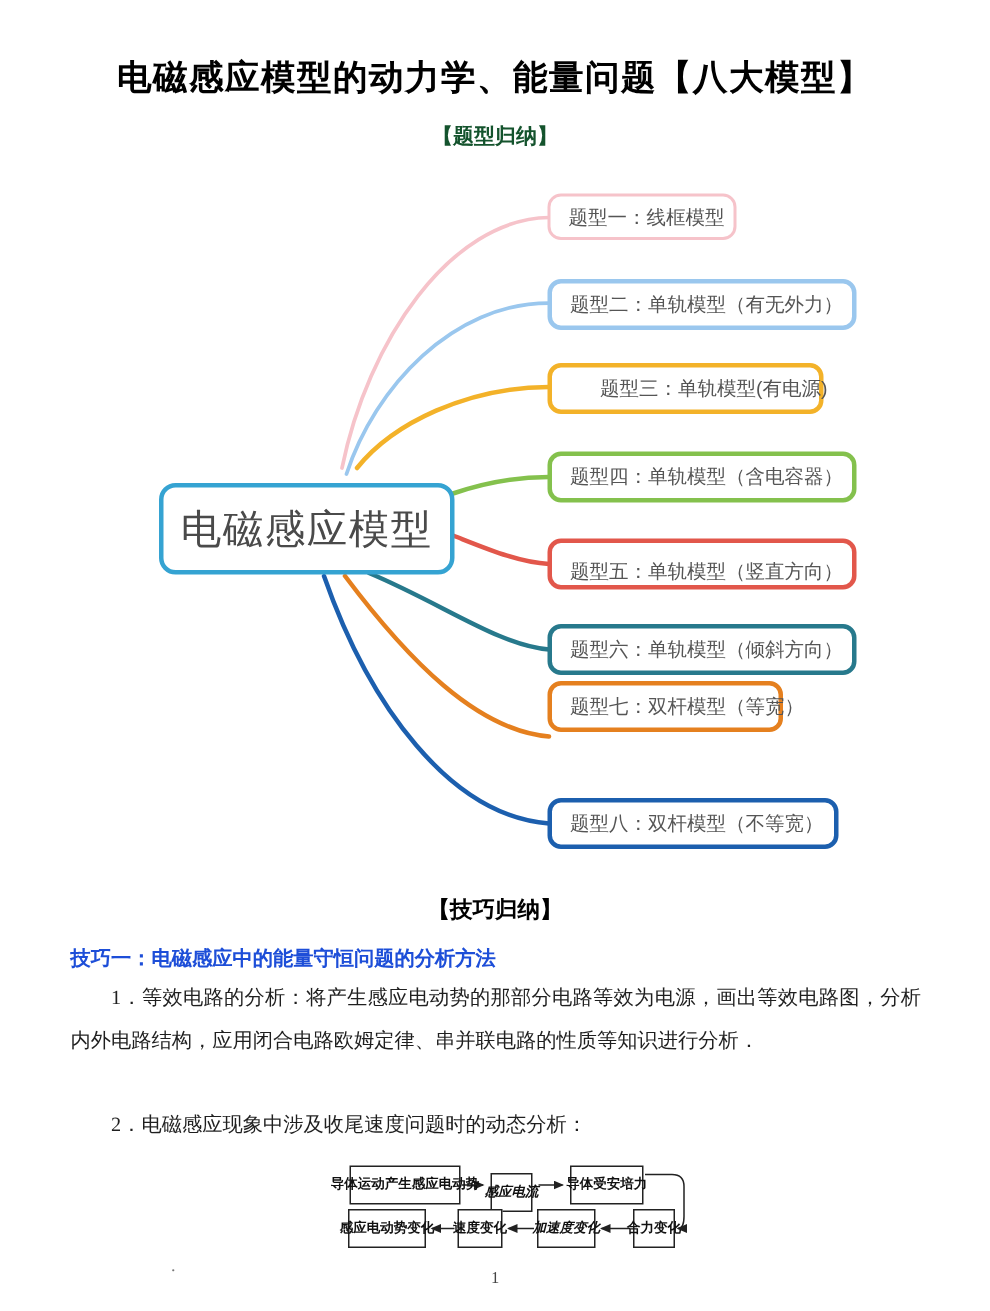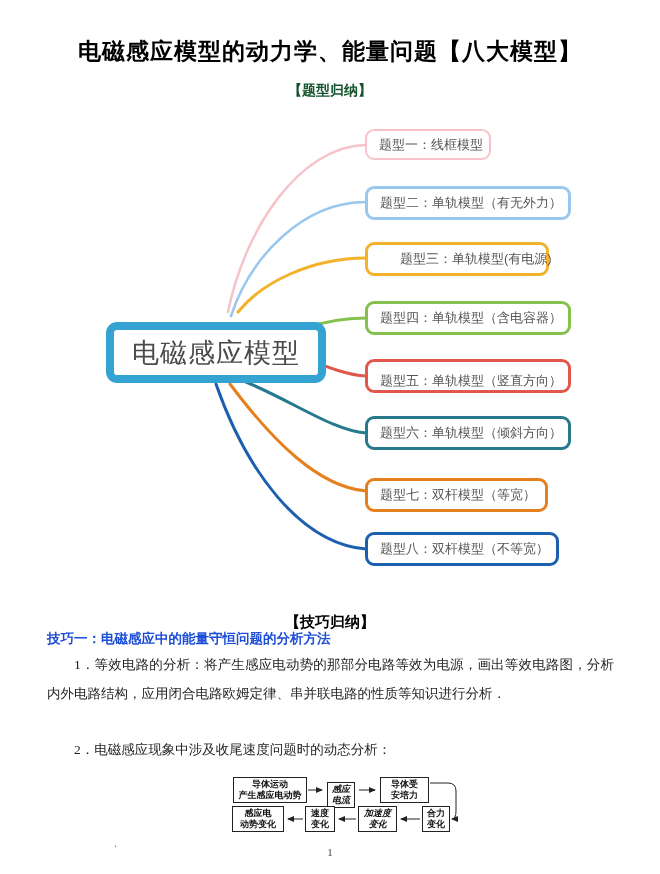--- a/index.html
+++ b/index.html
@@ -17,64 +17,64 @@
   }
   .doc-subtitle {
     position:absolute; left:0; right:0; top:82px; text-align:center;
     font-family:"Liberation Serif", serif; font-weight:700;
     font-size:14px; color:#14532d;
   }
   
   .mindmap { position:absolute; left:0; top:110px; width:660px; height:482px; }
   .mindmap svg { position:absolute; left:0; top:0; }
   .root-node {
-    position:absolute; left:106px; top:212px; width:220px; height:61px;
-    background:#fff; border:8px solid #f97316; border-radius:11px;
+    position:absolute; left:106px; top:212px; width:197px; height:61px;
+    background:#fff; border:3px solid #f97316; border-radius:11px;
     display:flex; align-items:center; justify-content:center;
     font-family:"Liberation Sans", sans-serif;
     font-size:27px; color:#4a4a4a; letter-spacing:1px;text-align:center;
   }
   .branch {
     position:absolute; left:365px; height:34px;
     background:#fff; border:3px solid #999; border-radius:9px;
     display:flex; align-items:center; padding:0 12px;
     font-family:"Liberation Sans", sans-serif;
     font-size:13px; color:#555; white-space:nowrap;
   }
   .b0 { top:19px;  width:126px; height:31px; border-width:2px; }
   .b1 { top:76px;  width:206px; }
   .b2 { top:132px; width:184px;padding-left:32px; }
   .b3 { top:191px; width:206px; }
   .b4 { top:249px; width:206px; }
   .b5 { top:306px; width:206px; }
-  .b6 { top:368px; width:183px; }
+  .b6 { top:344px; width:157px; }
   .b7 { top:422px; width:194px; }
   
   .sec-label {
     position:absolute; left:0; right:0; top:597px; text-align:center;
     font-family:"Liberation Serif", serif; font-weight:700;
-    font-size:15px; color:#000;margin-top:16px;
+    font-size:15px; color:#000;
   }
   .tech-heading {
     position:absolute; left:47px; top:630px;
     font-family:Liberation Sans, sans-serif; font-weight:700;
     font-size:13.5px; color:#1d4ed8;
   }
   .para {
     position:absolute; left:47px; width:567px;
     font-size:13.5px; line-height:29px; text-align:justify;
     text-indent:27px; color:#1f1f1f;
   }
   .para1 { top:650px; }
   .para2 { top:735px; }
   
   .flow { position:absolute; left:0; top:770px; width:660px; height:72px; }
   .fbox {
     position:absolute; background:#fff; border:1px solid #222;
-    display:flex; flex-direction:column; align-items:center; justify-content:center;
+    display:flex; align-items:center; justify-content:center;
     font-family:"Liberation Serif", serif; font-weight:700;
     font-size:9px; line-height:1.25; color:#111; text-align:center;
     white-space:nowrap;
   }
   .fa { left:233px; top:7px;  width:74px; height:26px; }
   .fb { left:327px; top:12px;  width:28px; height:26px;font-style:italic; }
   .fc { left:380px; top:7px;  width:49px; height:26px; }
   .fd { left:232px; top:36px; width:52px; height:26px; }
   .fe { left:305px; top:36px; width:30px; height:26px; }
   .ff { left:358px; top:36px; width:39px; height:26px;font-style:italic; }

